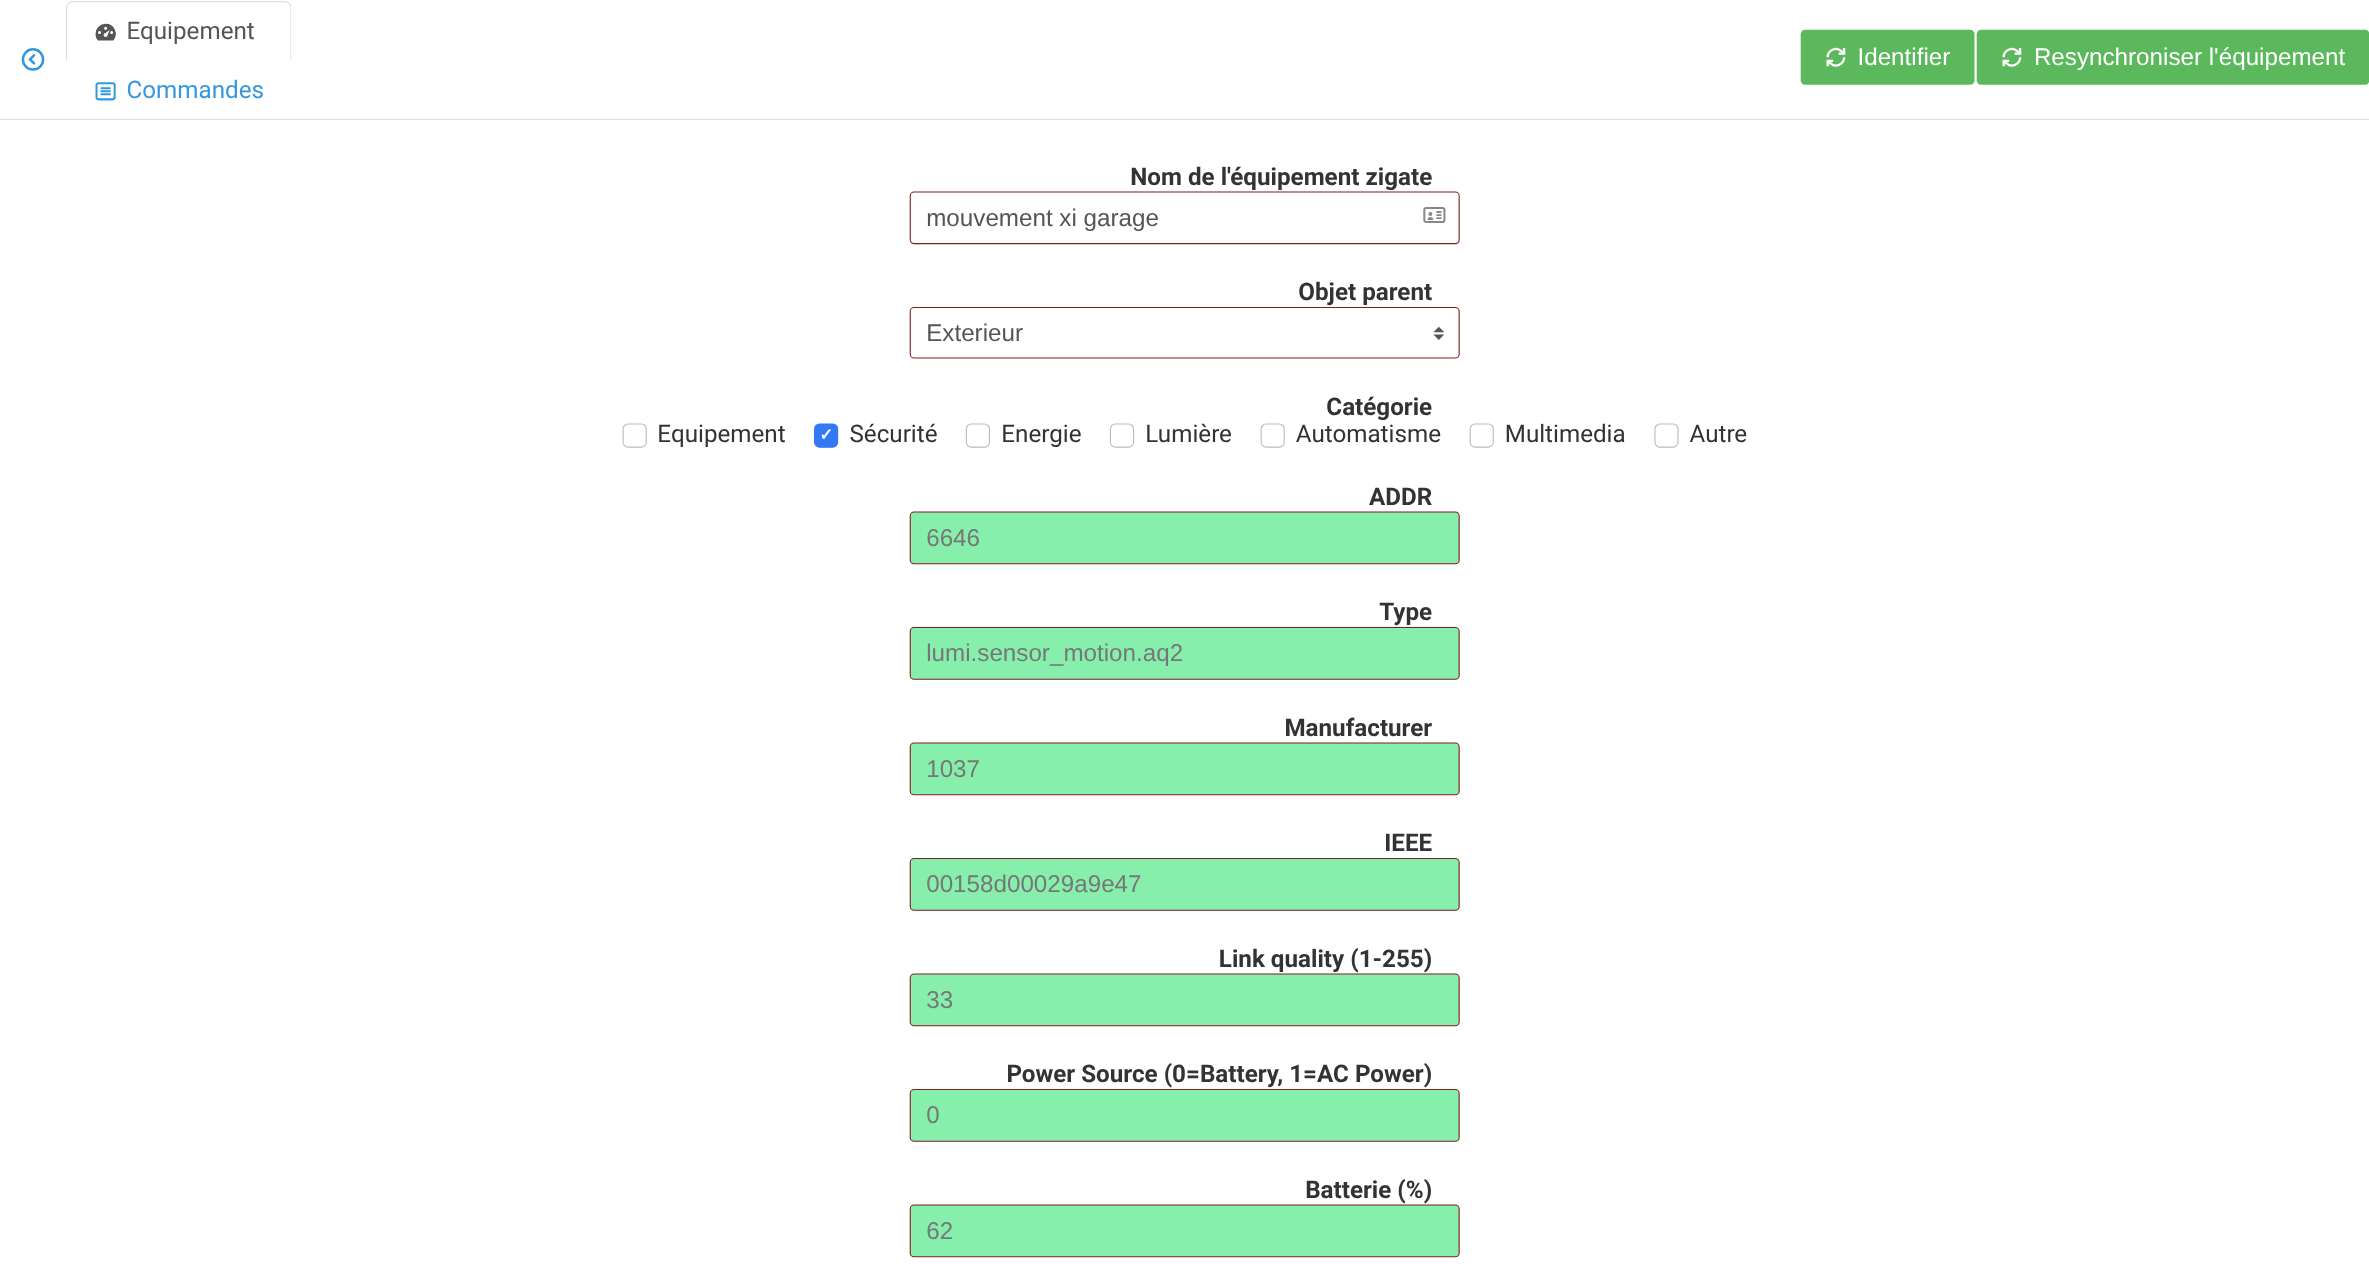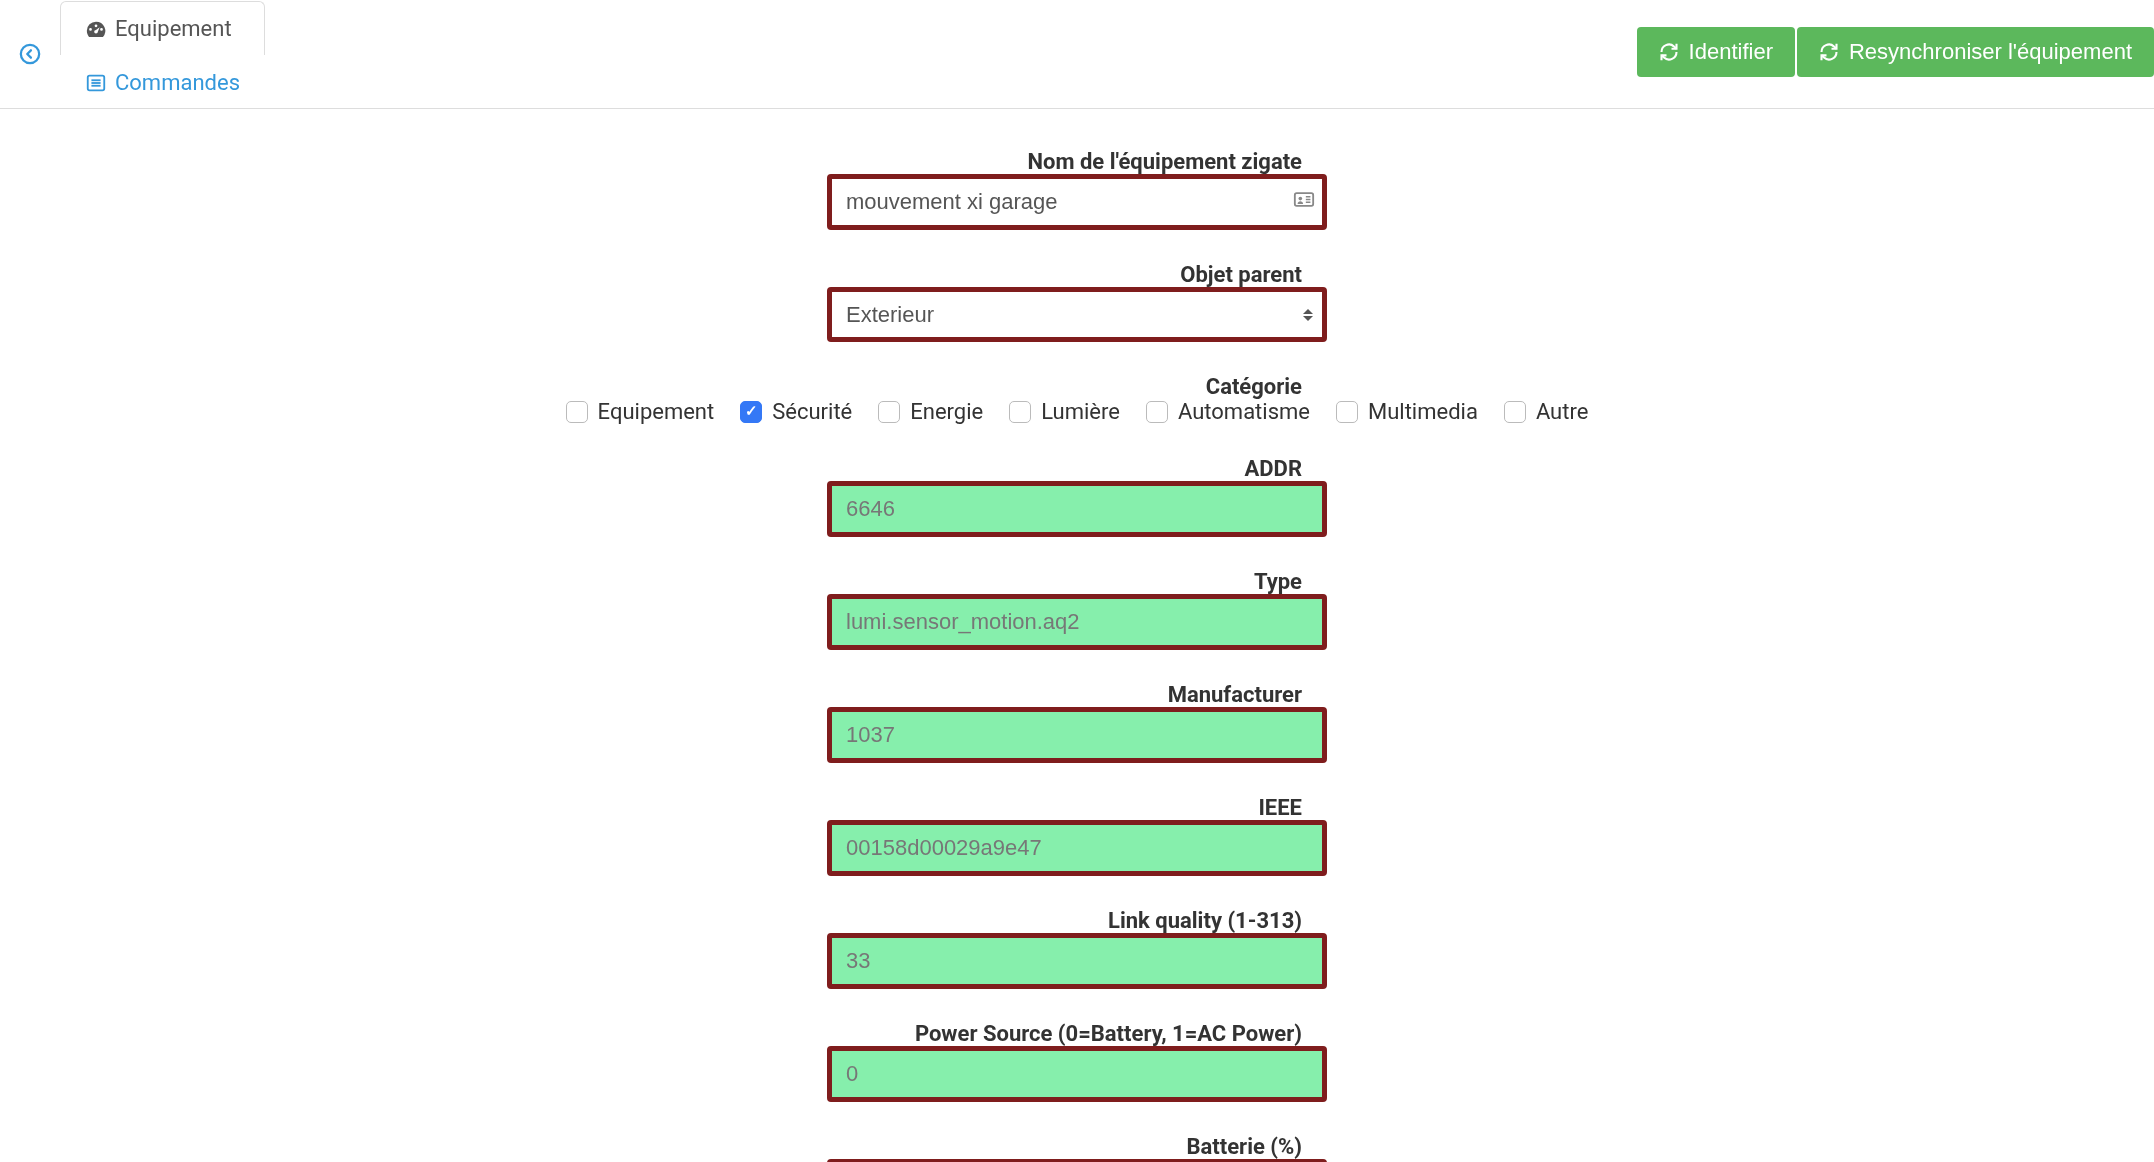--- a/index.html
+++ b/index.html
@@ -86,21 +86,21 @@
   font-weight: 700;
   color: #333;
   font-size: 22px;
 }
 .field { flex: 0 0 auto; width: 500px; }
 .field.wide { width: auto; }
 input[type="text"], select {
   width: 100%;
   padding: 10px 14px;
   font-size: 22px;
-  border: 5px solid #7f1d1d;
+  border: 1px solid #7f1d1d;
   border-radius: 4px;
   background: #fff;
   color: #555;
 }
 input[type="text"][readonly] {
   background: #86efac;
   color: #777;
   cursor: not-allowed;
 }
 .input-wrap { position: relative; }
@@ -312,21 +312,21 @@
     <div class="label">Manufacturer</div>
     <div class="field"><input type="text" readonly="" value="1037" style=""></div>
   </div>
 
   <div class="row">
     <div class="label">IEEE</div>
     <div class="field"><input type="text" readonly="" value="00158d00029a9e47" style=""></div>
   </div>
 
   <div class="row">
-    <div class="label">Link quality (1-313)</div>
+    <div class="label">Link quality (1-255)</div>
     <div class="field"><input type="text" readonly="" value="33" style=""></div>
   </div>
 
   <div class="row">
     <div class="label">Power Source (0=Battery, 1=AC Power)</div>
     <div class="field"><input type="text" readonly="" value="0" style=""></div>
   </div>
 
   <div class="row">
     <div class="label">Batterie (%)</div>

